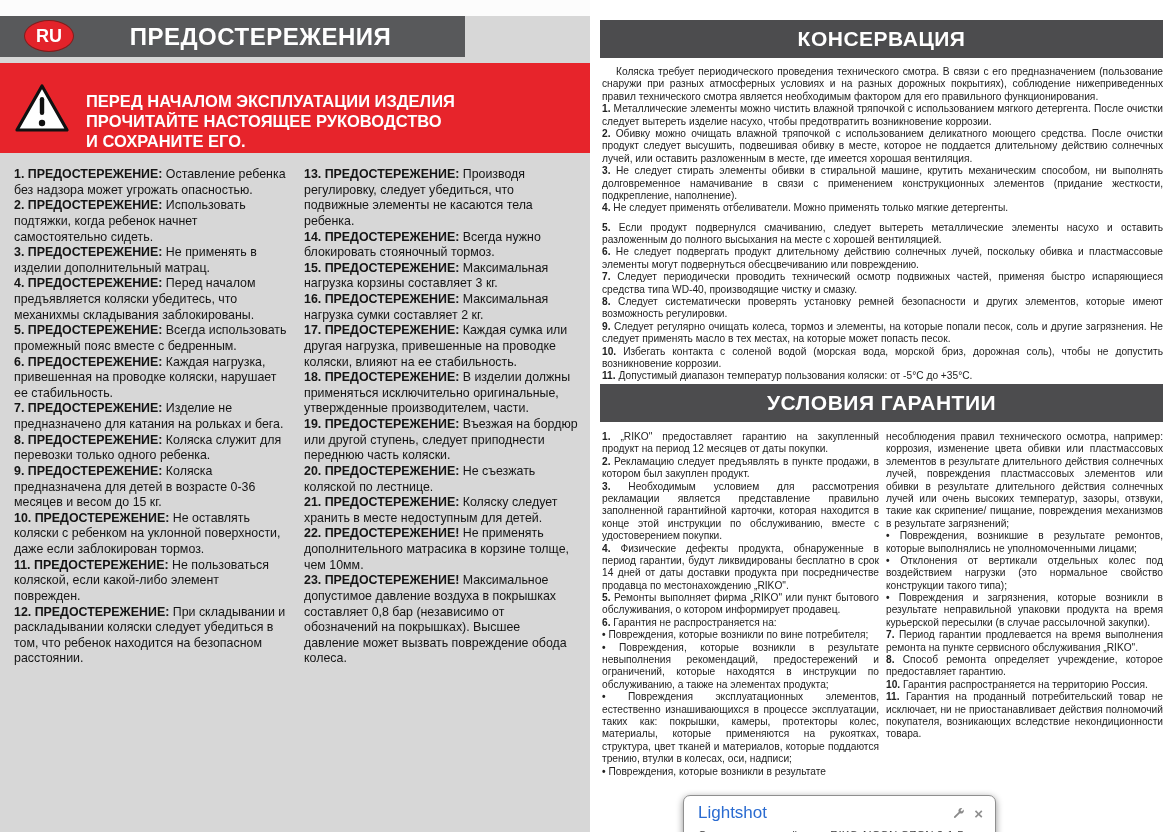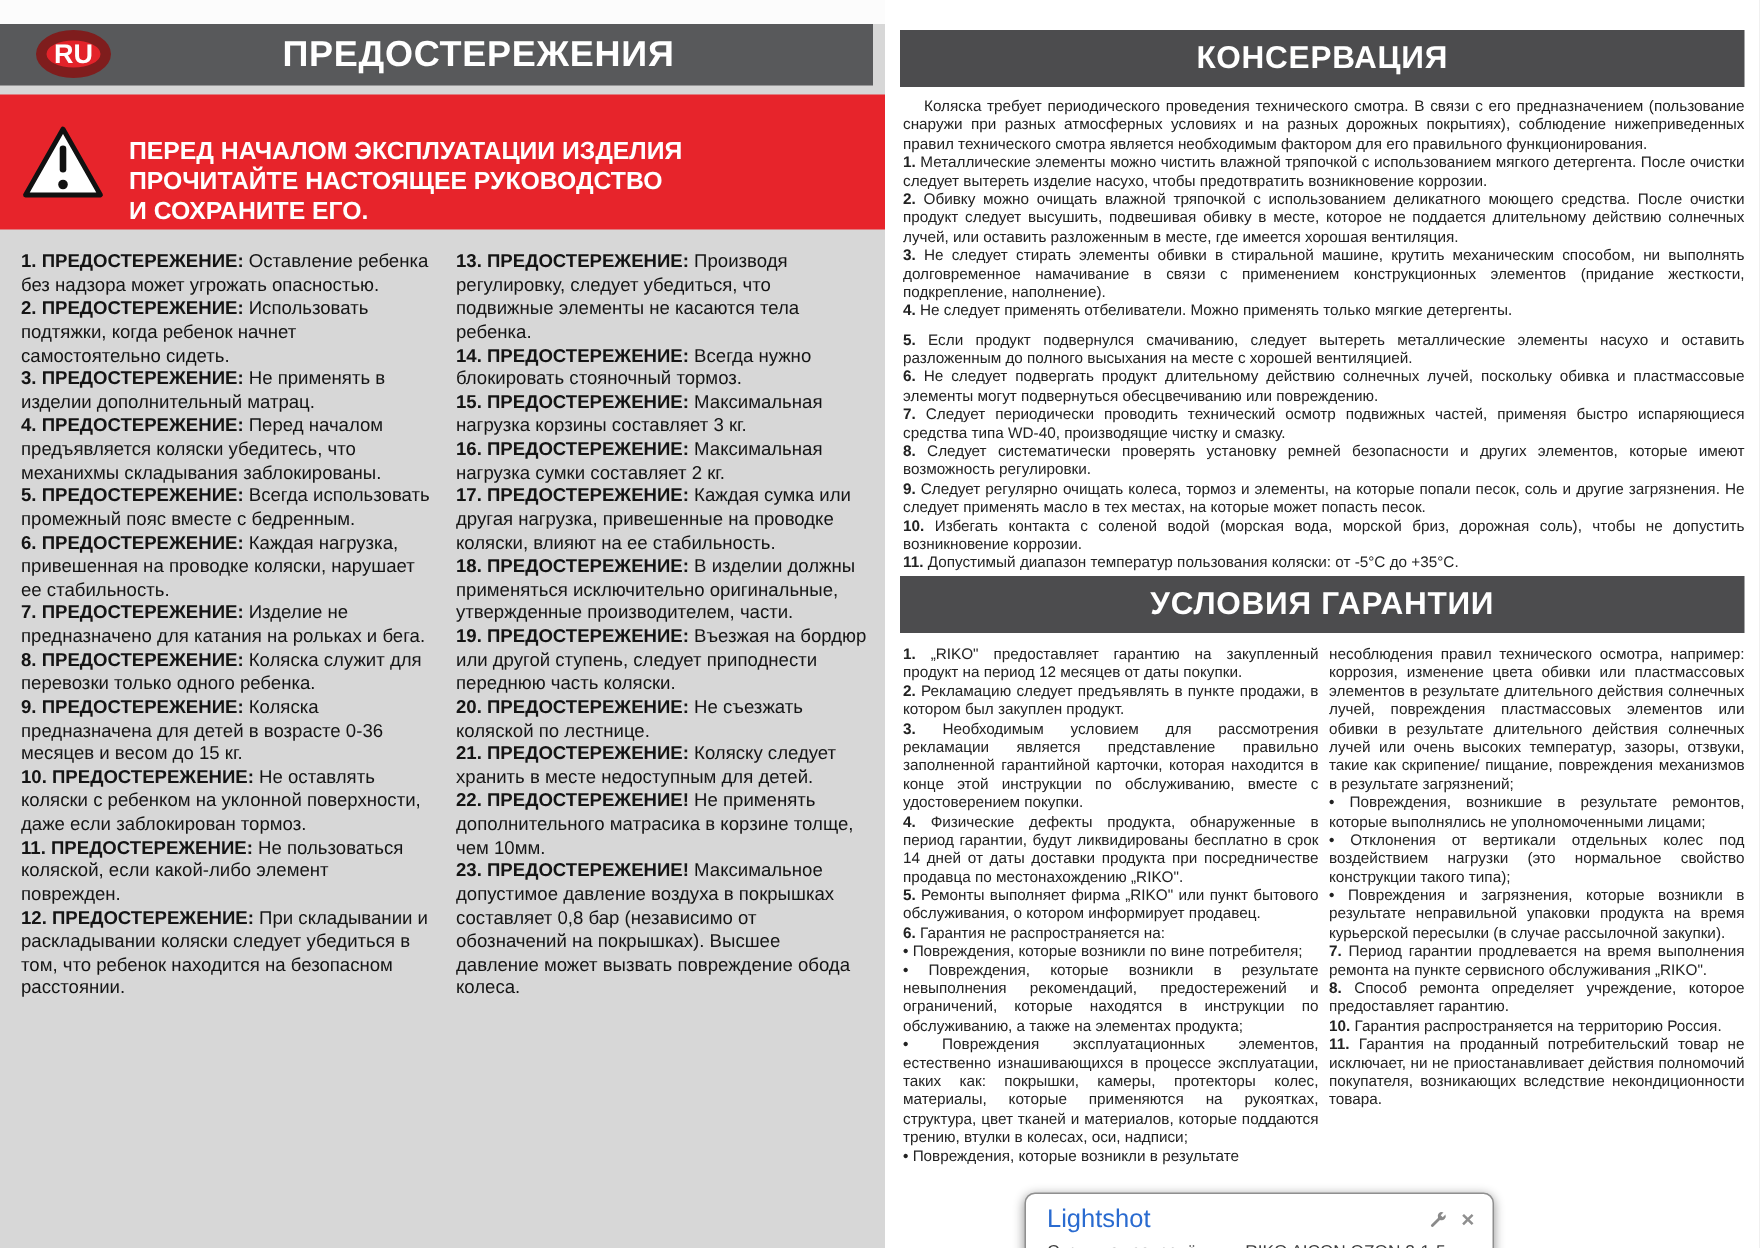--- a/index.html
+++ b/index.html
@@ -4,25 +4,25 @@
 <style>
   html,body{margin:0;padding:0;}
   body{
     width:1173px;height:832px;position:relative;overflow:hidden;
     background:#ffffff;font-family:"Liberation Sans",sans-serif;
     -webkit-font-smoothing:antialiased;
   }
   
   .page-left{position:absolute;left:0;top:0;width:590px;height:832px;background:#d7d7d7;}
   .top-strip{position:absolute;left:0;top:0;width:590px;height:16px;background:#fcfcfc;}
-  .lbar{position:absolute;left:0;top:16px;width:582px;height:41px;background:#58595b;
+  .lbar{position:absolute;left:0;top:16px;width:465px;height:41px;background:#58595b;
         display:flex;align-items:center;justify-content:center;}
   .lbar-title{color:#fff;font-weight:bold;font-size:24px;letter-spacing:.5px;padding-left:56px;}
   .ru-badge{position:absolute;left:24px;top:20px;width:50px;height:32px;background:#e3232a;
-        border:7px solid #7f1d1d;border-radius:50%;display:flex;align-items:center;justify-content:center;
+        border:1px solid #7f1d1d;border-radius:50%;display:flex;align-items:center;justify-content:center;
         box-sizing:border-box;z-index:3;}
   .ru-badge span{color:#fff;font-weight:bold;font-size:18px;}
   .banner{position:absolute;left:0;top:63px;width:590px;height:90px;background:#e7242b;
         display:flex;align-items:center;gap:16px;padding-left:14px;box-sizing:border-box;}
   .tri{flex:0 0 auto;display:flex;}
   .alert-text{width:372px;color:#fff;font-weight:bold;font-size:16.5px;line-height:1.22;margin-top:26px;}
   .wcols{position:absolute;left:14px;top:167px;width:564px;display:flex;gap:16px;}
   .wcol{flex:1 1 0;color:#141414;font-size:12.4px;line-height:1.26;}
   .wp{margin:0;}
   .wp b{font-weight:bold;}

